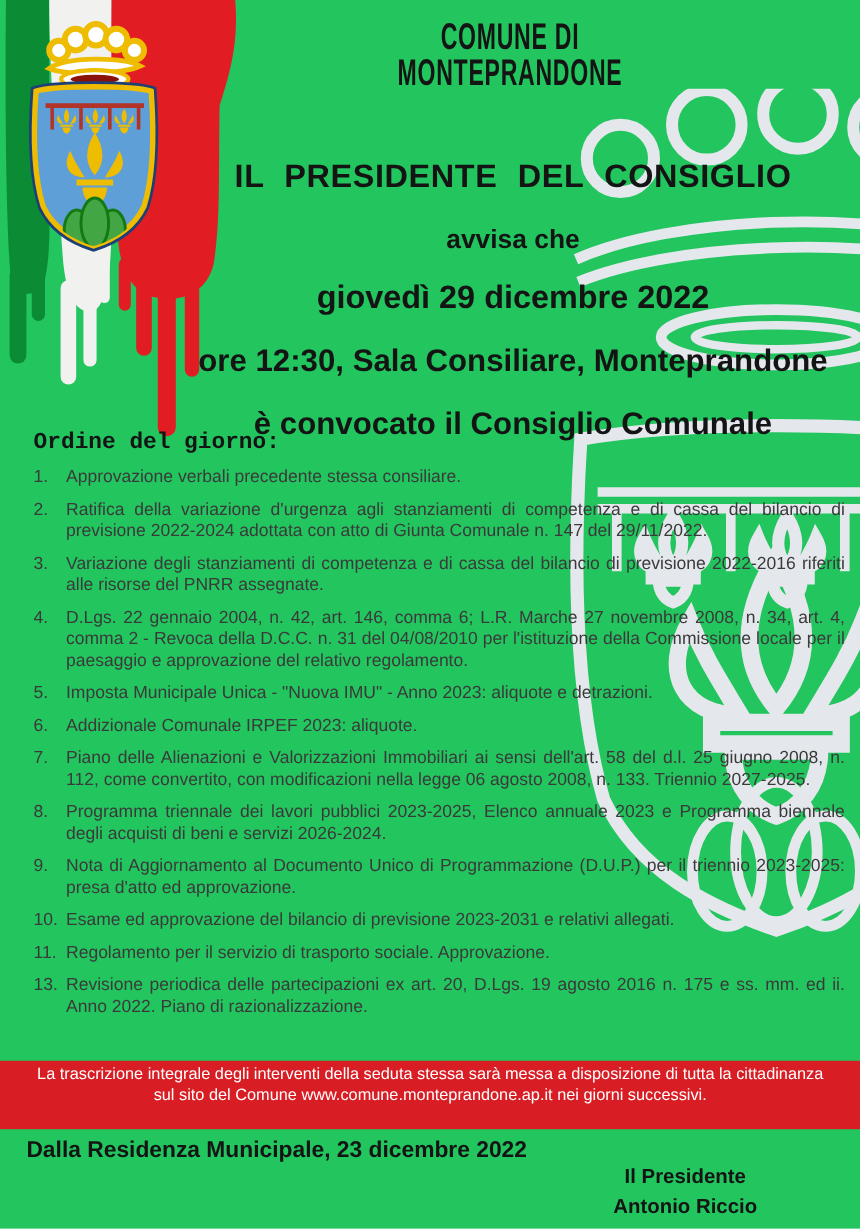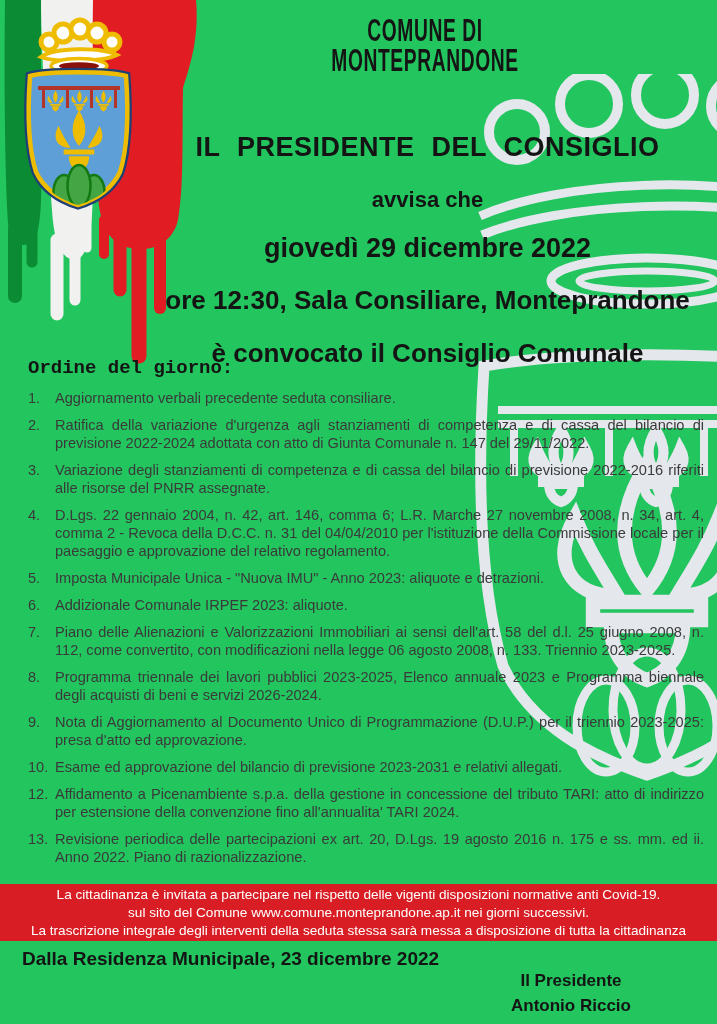--- a/index.html
+++ b/index.html
@@ -221,73 +221,72 @@
     <div class="notice-date">giovedì 29 dicembre 2022</div>
     <div class="notice-place">ore 12:30, Sala Consiliare, Monteprandone</div>
     <div class="notice-conv">è convocato il Consiglio Comunale</div>
   </div>
 
   <div class="agenda">
     <div class="agenda-heading">Ordine del giorno:</div>
     <ol>
       <li>
           <span class="num">1.</span>
-          <span class="txt">Aggiornamento verbali precedente seduta consiliare.</span>
+          <span class="txt">Approvazione verbali precedente stessa consiliare.</span>
         </li>
       <li>
           <span class="num">2.</span>
           <span class="txt">Ratifica della variazione d'urgenza agli stanziamenti di competenza e di cassa del bilancio di previsione 2022-2024 adottata con atto di Giunta Comunale n. 147 del 29/11/2022.</span>
         </li>
       <li>
           <span class="num">3.</span>
           <span class="txt">Variazione degli stanziamenti di competenza e di cassa del bilancio di previsione 2022-2016 riferiti alle risorse del PNRR assegnate.</span>
         </li>
       <li>
           <span class="num">4.</span>
-          <span class="txt">D.Lgs. 22 gennaio 2004, n. 42, art. 146, comma 6; L.R. Marche 27 novembre 2008, n. 34, art. 4, comma 2 - Revoca della D.C.C. n. 31 del 04/04/2010 per l'istituzione della Commissione locale per il paesaggio e approvazione del relativo regolamento.</span>
+          <span class="txt">D.Lgs. 22 gennaio 2004, n. 42, art. 146, comma 6; L.R. Marche 27 novembre 2008, n. 34, art. 4, comma 2 - Revoca della D.C.C. n. 31 del 04/08/2010 per l'istituzione della Commissione locale per il paesaggio e approvazione del relativo regolamento.</span>
         </li>
       <li>
           <span class="num">5.</span>
           <span class="txt">Imposta Municipale Unica - "Nuova IMU" - Anno 2023: aliquote e detrazioni.</span>
         </li>
       <li>
           <span class="num">6.</span>
           <span class="txt">Addizionale Comunale IRPEF 2023: aliquote.</span>
         </li>
       <li>
           <span class="num">7.</span>
-          <span class="txt">Piano delle Alienazioni e Valorizzazioni Immobiliari ai sensi dell'art. 58 del d.l. 25 giugno 2008, n. 112, come convertito, con modificazioni nella legge 06 agosto 2008, n. 133. Triennio 2023-2025.</span>
+          <span class="txt">Piano delle Alienazioni e Valorizzazioni Immobiliari ai sensi dell'art. 58 del d.l. 25 giugno 2008, n. 112, come convertito, con modificazioni nella legge 06 agosto 2008, n. 133. Triennio 2027-2025.</span>
         </li>
       <li>
           <span class="num">8.</span>
           <span class="txt">Programma triennale dei lavori pubblici 2023-2025, Elenco annuale 2023 e Programma biennale degli acquisti di beni e servizi 2026-2024.</span>
         </li>
       <li>
           <span class="num">9.</span>
           <span class="txt">Nota di Aggiornamento al Documento Unico di Programmazione (D.U.P.) per il triennio 2023-2025: presa d'atto ed approvazione.</span>
         </li>
       <li>
           <span class="num">10.</span>
           <span class="txt">Esame ed approvazione del bilancio di previsione 2023-2031 e relativi allegati.</span>
         </li>
       <li>
-          <span class="num">12.</span>
-          <span class="txt">Affidamento a Picenambiente s.p.a. della gestione in concessione del tributo TARI: atto di indirizzo per estensione della convenzione fino all'annualita' TARI 2024.</span>
+          <span class="num">11.</span>
+          <span class="txt">Regolamento per il servizio di trasporto sociale. Approvazione.</span>
         </li>
       <li>
           <span class="num">13.</span>
           <span class="txt">Revisione periodica delle partecipazioni ex art. 20, D.Lgs. 19 agosto 2016 n. 175 e ss. mm. ed ii. Anno 2022. Piano di razionalizzazione.</span>
         </li>
     </ol>
   </div>
 
   <div class="banner">
-    <div>La cittadinanza è invitata a partecipare nel rispetto delle vigenti disposizioni normative anti Covid-19.</div>
+    <div>La trascrizione integrale degli interventi della seduta stessa sarà messa a disposizione di tutta la cittadinanza</div>
     <div>sul sito del Comune www.comune.monteprandone.ap.it nei giorni successivi.</div>
-    <div>La trascrizione integrale degli interventi della seduta stessa sarà messa a disposizione di tutta la cittadinanza</div>
   </div>
 
   <div class="dateline">Dalla Residenza Municipale, 23 dicembre 2022</div>
   <div class="signature">
     <div>Il Presidente</div>
     <div>Antonio Riccio</div>
   </div>
 
 </div>
 

